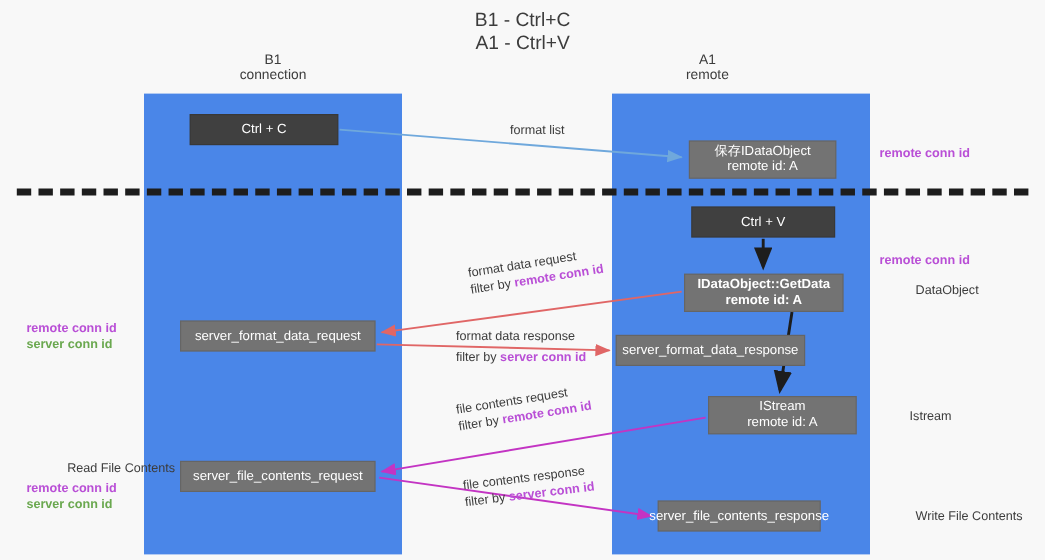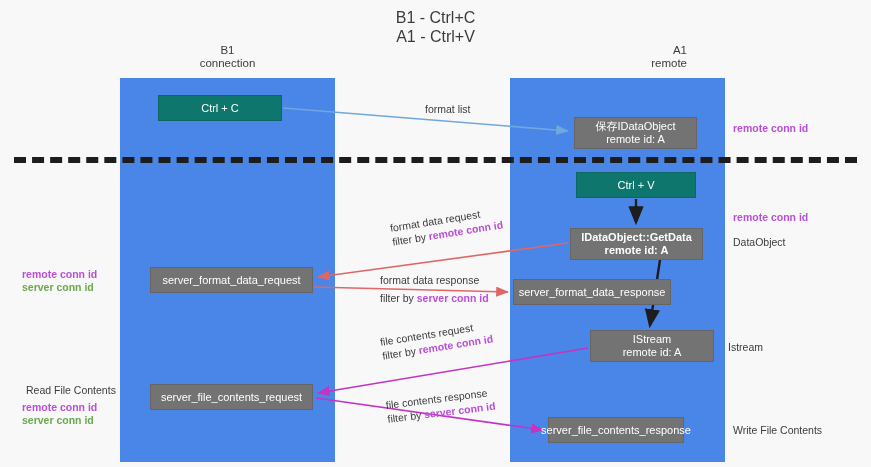--- a/index.html
+++ b/index.html
@@ -21,21 +21,21 @@
   }
   #col-b1{left:120px;width:215px;}
   #col-a1{left:510px;width:215px;}
 
   
   .col-head{
     position:absolute;text-align:center;
     font-size:11.5px;line-height:13px;color:#3c3c3c;
   }
   #head-b1{left:150px;top:44px;width:155px;}
-  #head-a1{left:532px;top:44px;width:155px;text-align:right;}
+  #head-a1{left:512px;top:44px;width:155px;}
   .col-head .ch-title{display:block;}
   .col-head .ch-sub{display:block;}
 
   
   #title{
     position:absolute;left:0;top:8px;width:871px;
     text-align:center;font-size:16px;line-height:19px;color:#3c3c3c;
   }
   #title span{display:block;}
 
@@ -49,41 +49,41 @@
   .node{
     position:absolute;
     box-sizing:border-box;
     display:flex;flex-direction:column;
     align-items:center;justify-content:center;
     color:#ffffff;font-size:11px;line-height:13px;
     text-align:center;
     border:1px solid rgba(0,0,0,0.12);
   }
   .node .l2{display:block;}
-  .green{background:#0f766e;}
+  .green{background:#404040;}
   .orange{background:#737373;}
 
   
   #n-ctrlc   {left:158px;top:95px;width:124px;height:26px;}
   #n-idobj   {left:574px;top:117px;width:123px;height:32px;}
   #n-ctrlv   {left:576px;top:172px;width:120px;height:26px;}
   #n-getdata {left:570px;top:228px;width:133px;height:32px;font-weight:bold;}
   #n-sfreq   {left:150px;top:267px;width:163px;height:26px;}
   #n-sfresp  {left:513px;top:279px;width:158px;height:26px;}
   #n-istream {left:590px;top:330px;width:124px;height:32px;}
   #n-sfcreq  {left:150px;top:384px;width:163px;height:26px;}
   #n-sfcresp {left:548px;top:417px;width:136px;height:26px;}
 
   
   .side-label{
     position:absolute;font-size:10.5px;line-height:13px;
   }
   .purple{color:#b94fd6;font-weight:bold;}
   .green-txt{color:#6aa84f;font-weight:bold;}
-  .plain{color:#3c3c3c;}
+  .plain{color:#3c3c3c;margin-left:30px;}
 
   #lbl-r-remote1{left:733px;top:122px;}
   #lbl-r-remote2{left:733px;top:211px;}
   #lbl-r-dataobject{left:733px;top:236px;}
   #lbl-r-istream{left:728px;top:341px;}
   #lbl-r-write{left:733px;top:424px;}
 
   #lbl-l-conn1{left:22px;top:268px;}
   #lbl-l-read{left:26px;top:384px;}
   #lbl-l-conn2{left:22px;top:401px;}

